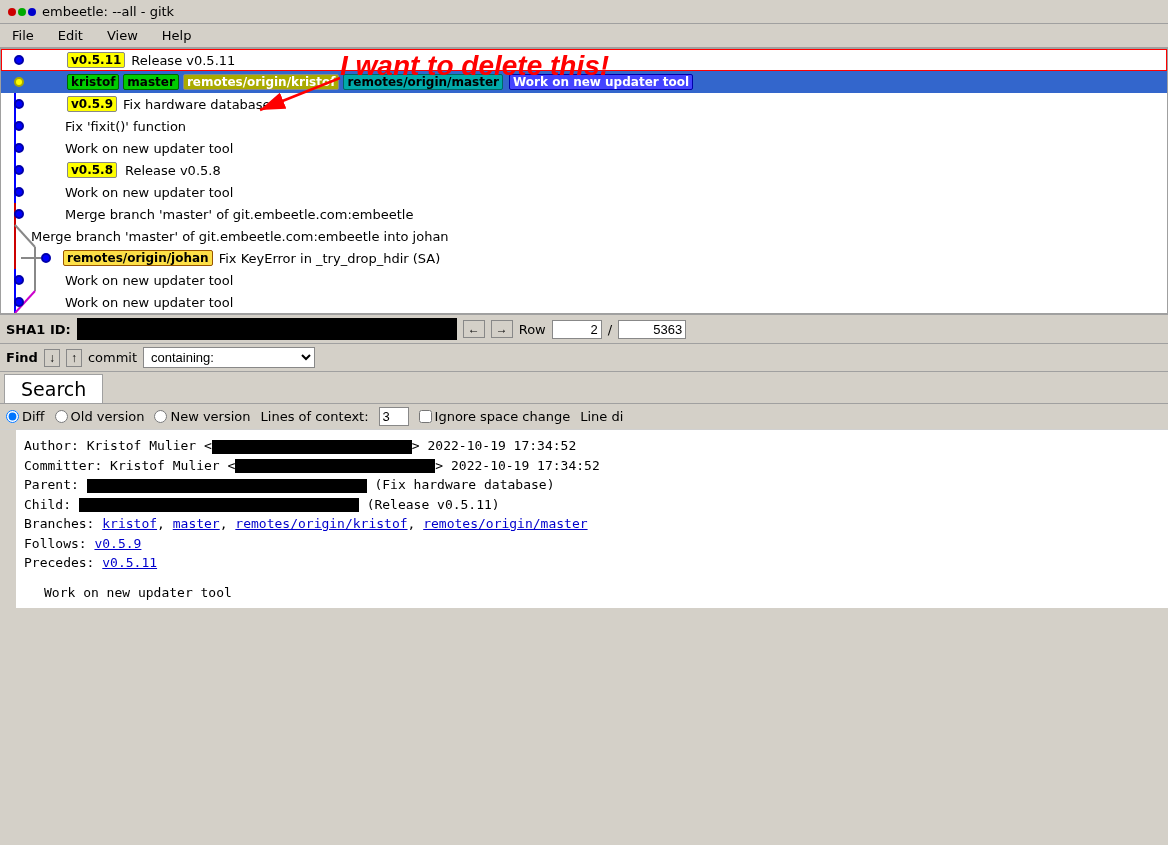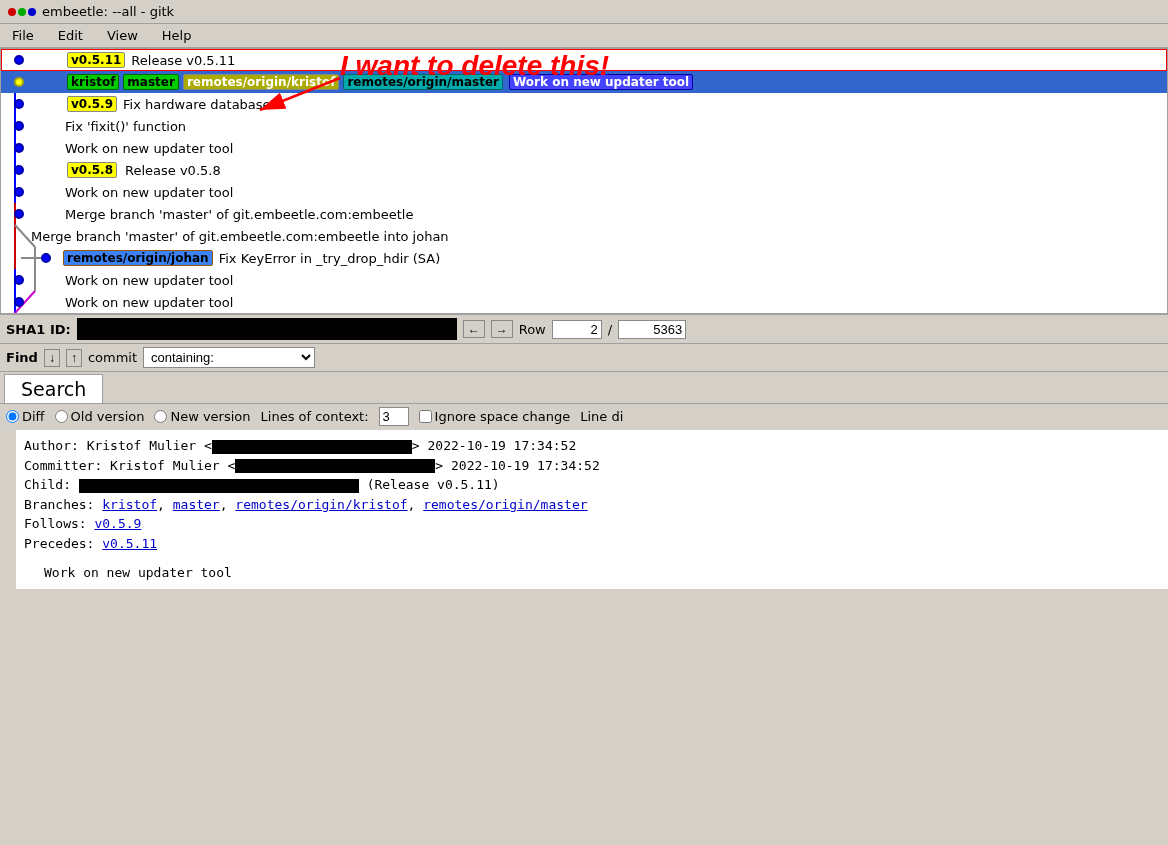--- a/index.html
+++ b/index.html
@@ -82,21 +82,21 @@
       padding: 0px 3px;
       margin: 0 2px;
       font-size: 12px;
       font-weight: bold;
     }
     .tag-yellow { background: #ffff00; color: #000; border-color: #888; }
     .tag-green { background: #00cc00; color: #000; border-color: #006600; }
     .tag-olive { background: #aaaa00; color: #fff; border-color: #888; }
     .tag-blue { background: #4444ff; color: #fff; border-color: #0000aa; }
     .tag-teal { background: #00aaaa; color: #000; border-color: #006666; }
-    .tag-orange { background: #3b82f6; color: #000; border-color: #995500; }
+    .tag-orange { background: #fde047; color: #000; border-color: #995500; }
 
     .commit-msg { font-size: 13px; }
 
     
     .sha1-bar {
       background: #d4d0c8;
       display: flex;
       align-items: center;
       padding: 3px 6px;
       gap: 6px;
@@ -420,20 +420,25 @@
       &lt;<span class="redacted"></span>&gt;
       <span>2022-10-19 17:34:52</span>
     </div>
     <div>
       <span>Committer:</span>
       <span>Kristof Mulier</span>
       &lt;<span class="redacted"></span>&gt;
       <span>2022-10-19 17:34:52</span>
     </div>
     <div>
+      <span>Parent:</span>
+      <span class="redacted" style="min-width:280px;"></span>
+      <span>(Fix hardware database)</span>
+    </div>
+    <div>
       <span>Child:</span>
       <span class="redacted" style="min-width:280px;"></span>
       <span>(Release v0.5.11)</span>
     </div>
     <div>
       <span>Branches:</span>
       <span class="link-blue">kristof</span>,
       <span class="link-blue">master</span>,
       <span class="link-blue">remotes/origin/kristof</span>,
       <span class="link-blue">remotes/origin/master</span>

